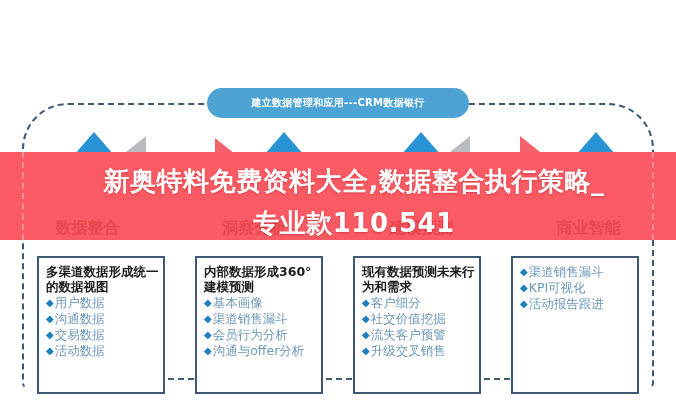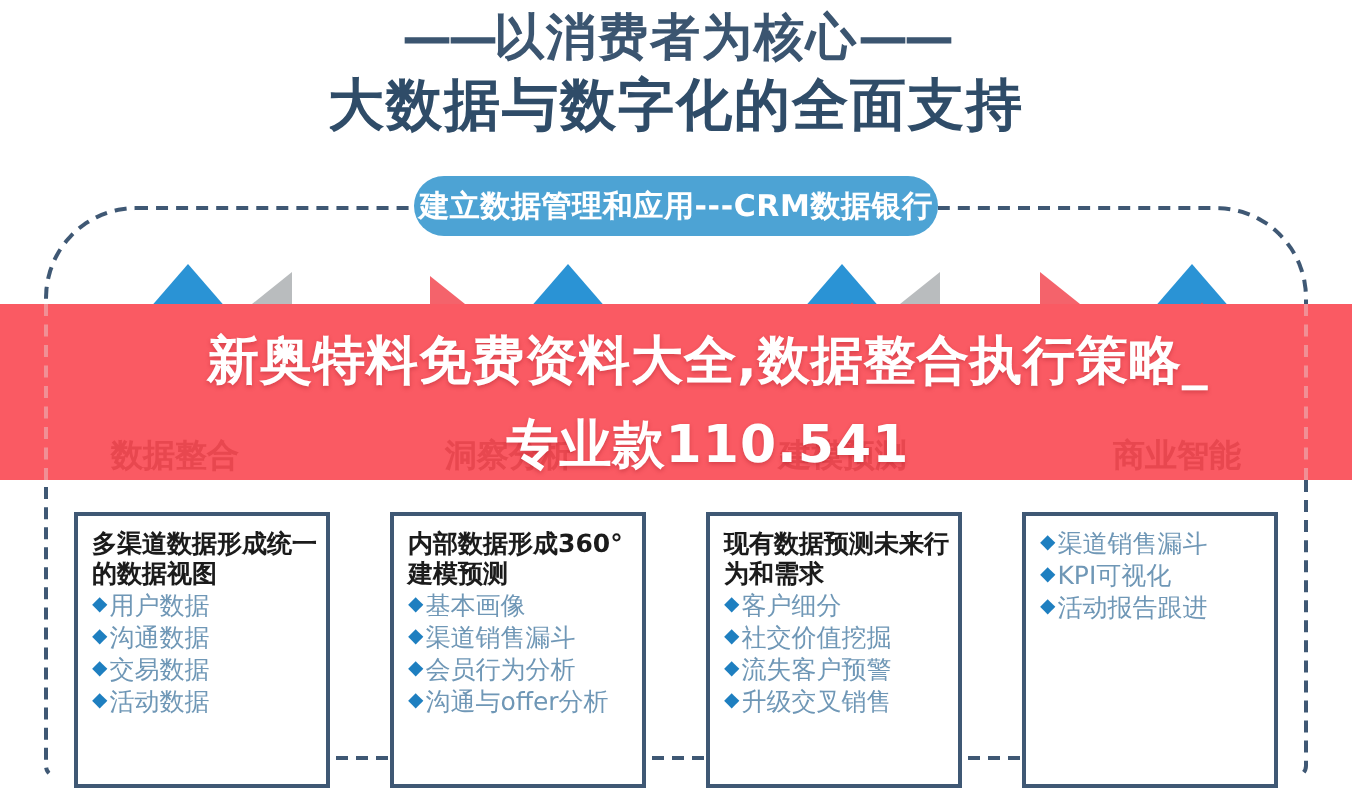--- a/index.html
+++ b/index.html
@@ -31,21 +31,21 @@
     border-bottom-color:transparent;
     box-sizing:border-box;
   }
 
   
   .badge{
     position:absolute;left:207px;top:88px;
     width:262px;height:30px;border-radius:15px;
     background:#4da3d4;
     display:flex;align-items:center;justify-content:center;
-    color:#ffffff;font-size:15px;font-weight:bold;letter-spacing:.3px;
+    color:#ffffff;font-size:10px;font-weight:bold;letter-spacing:.3px;
     white-space:nowrap;
     z-index:6;
   }
 
   
   .decor{position:absolute;left:0;top:118px;width:676px;height:118px;overflow:hidden;z-index:2;}
   .tri-up{position:absolute;width:0;height:0;border-left:26px solid transparent;border-right:26px solid transparent;border-bottom:30px solid #2a93d5;}
   .tri-left{position:absolute;width:0;height:0;border-top:16px solid transparent;border-bottom:16px solid transparent;border-right:20px solid #b9bcbe;}
   .tri-right{position:absolute;width:0;height:0;border-top:16px solid transparent;border-bottom:16px solid transparent;border-left:20px solid #f4636b;}
   .diamond{position:absolute;width:52px;height:52px;background:#a83c55;transform:rotate(45deg);}
@@ -95,24 +95,20 @@
     position:absolute;right:-14px;bottom:16px;width:26px;height:0;
     border-top:2px dashed #3f5874;
   }
   .cardslot:last-child .connector{display:none;}
 </style>
 </head>
 <body>
 
 <div class="stage">
 
-  <div class="head-wrap">
-    <div class="title-line1"><span class="dash">——</span><span>以消费者为核心</span><span class="dash">——</span></div>
-    <div class="title-line2">大数据与数字化的全面支持</div>
-  </div>
 
   <div class="decor">
     <div class="diamond" style="left:68px;top:28px;"></div>
     <div class="tri-up" style="left:68px;top:14px;"></div>
     <div class="tri-left" style="left:126px;top:18px;"></div>
     <div class="diamond-sm" style="left:75px;top:46px;"></div>
 
     <div class="tri-right" style="left:215px;top:20px;"></div>
     <div class="diamond" style="left:258px;top:28px;"></div>
     <div class="tri-up" style="left:258px;top:14px;"></div>

